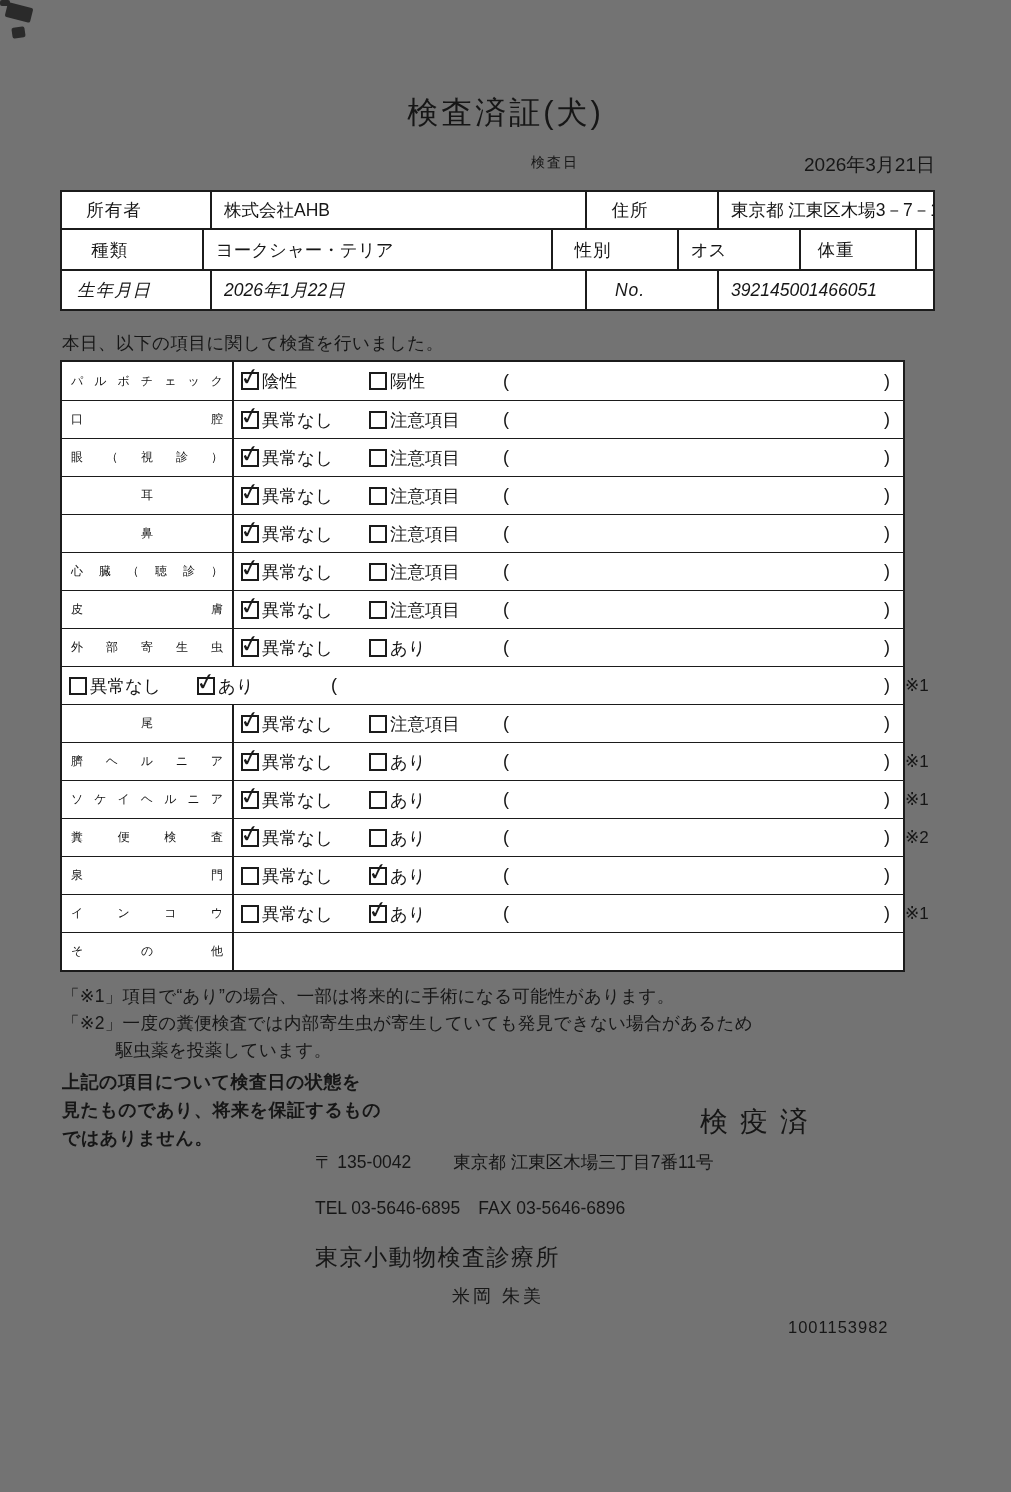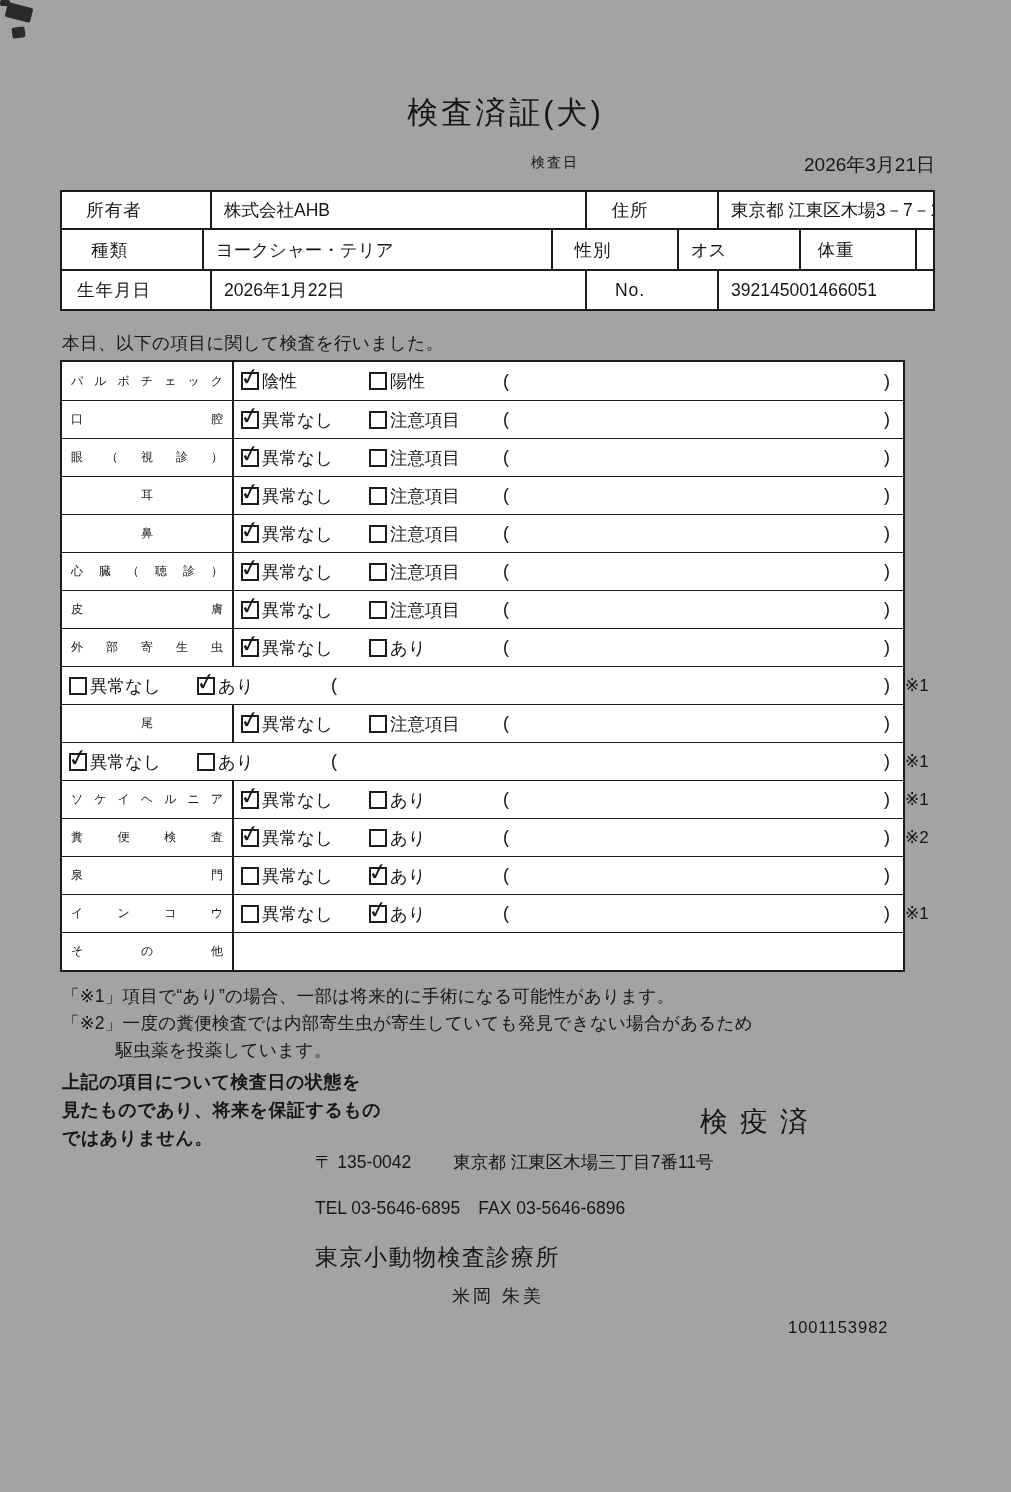--- a/index.html
+++ b/index.html
@@ -1,19 +1,19 @@
 <!DOCTYPE html>
 <html><head>
 <meta charset="utf-8">
 <style>
   html,body { margin:0; padding:0; }
   .page {
     position:relative;
     width:1011px; height:1492px;
-    background:#a3a3a3;
+    background:#737373;
     color:#161616;
     font-family:"Liberation Sans","DejaVu Sans",sans-serif;
     overflow:hidden;
   }
   .abs { position:absolute; }
 
   
   .art { position:absolute; background:#2a2a2a; border-radius:2px; }
   .art1 { left:6px; top:5px; width:26px; height:15px; transform:rotate(14deg); }
   .art2 { left:12px; top:27px; width:13px; height:11px; transform:rotate(-8deg); }
@@ -142,21 +142,21 @@
       <div class="cell lab w104">種類</div>
       <div class="cell val w331">ヨークシャー・テリア</div>
       <div class="cell lab w88">性別</div>
       <div class="cell val w84">オス</div>
       <div class="cell lab w78">体重</div>
       <div class="cell weight-val grow">
         <span>630</span>
         <span class="unit">g</span>
       </div>
     </div>
-    <div class="trow" style="height:40px;">
+    <div class="trow" style="height:40px;font-style:italic;">
       <div class="cell lab w104">生年月日</div>
       <div class="cell val w331">2026年1月22日</div>
       <div class="cell lab w88">No.</div>
       <div class="cell val grow">392145001466051</div>
     </div>
   </div>
 
   <div class="abs intro">本日、以下の項目に関して検査を行いました。</div>
 
   <div class="chk-table">
@@ -351,20 +351,23 @@
           <span class="opt-text">注意項目</span>
         </span>
         <span class="paren-wrap">
           <span>(</span>
           <span>)</span>
         </span>
       </div>
       <div class="chk-mark"></div>
     </div>
       <div class="chk-row">
+      <div class="chk-label">
+        <span>臍ヘルニア</span>
+      </div>
       <div class="chk-opts">
         <span class="opt opt1">
           <span class="box checked"></span>
           <span class="opt-text">異常なし</span>
         </span>
         <span class="opt opt2">
           <span class="box"></span>
           <span class="opt-text">あり</span>
         </span>
         <span class="paren-wrap">

